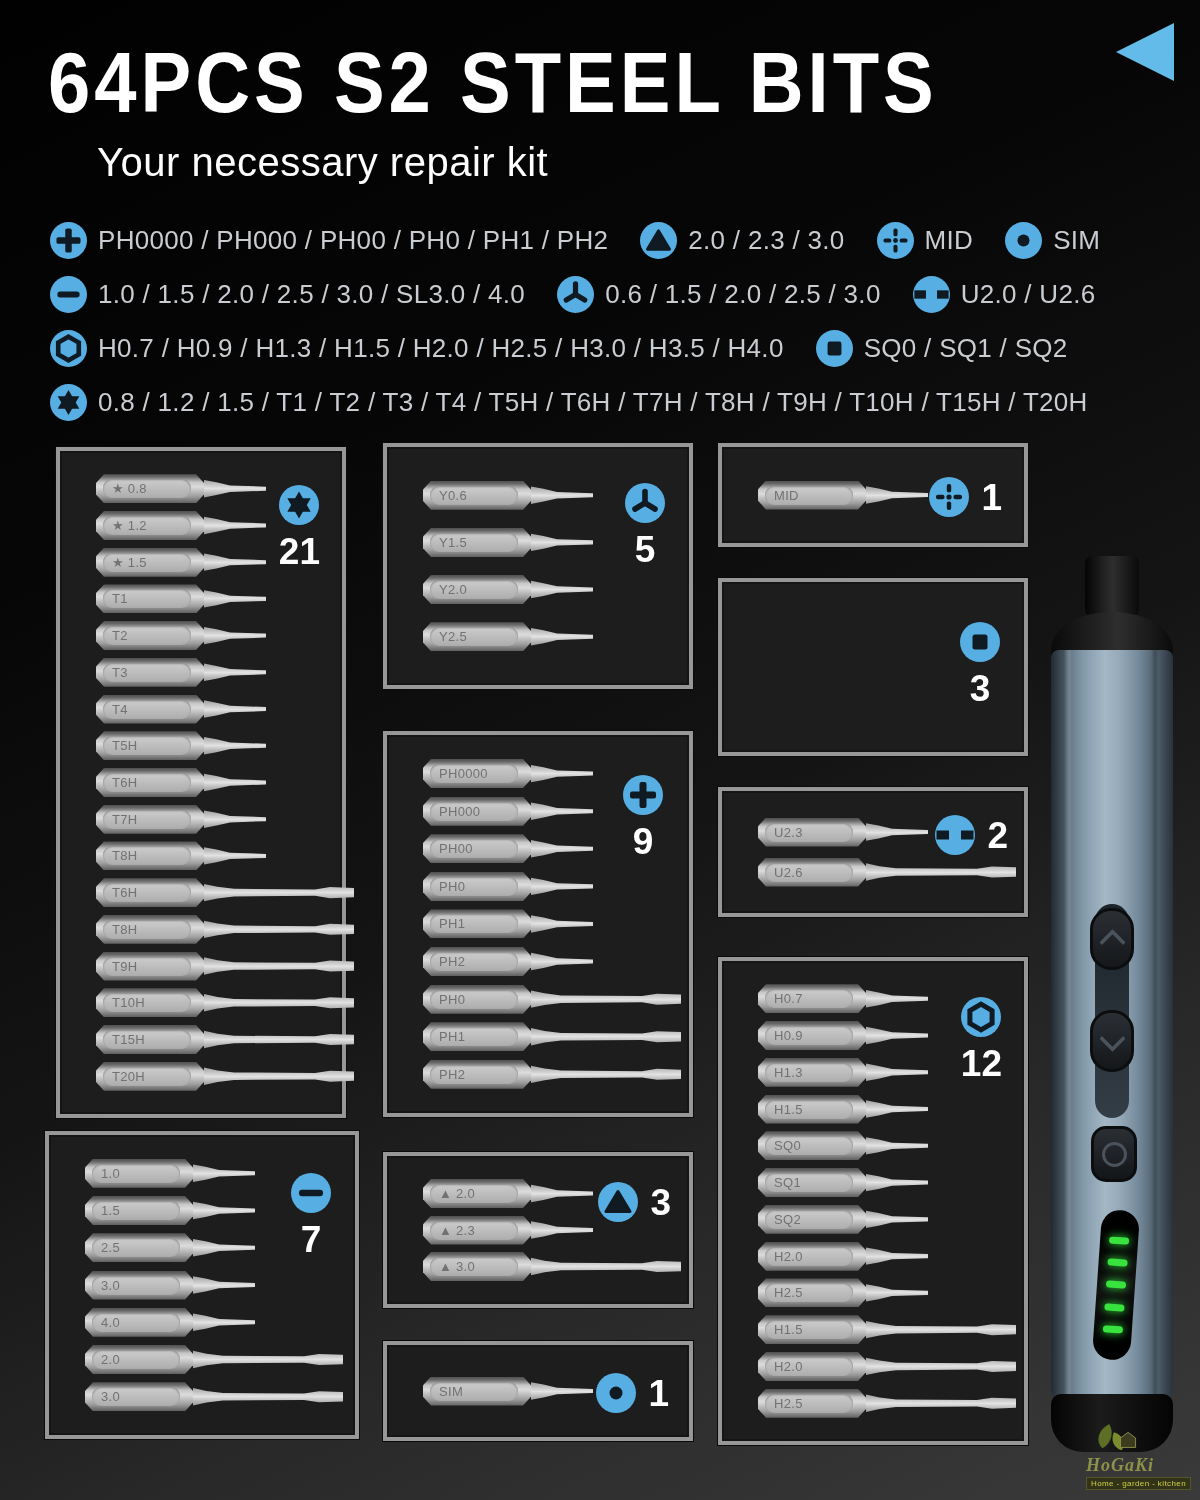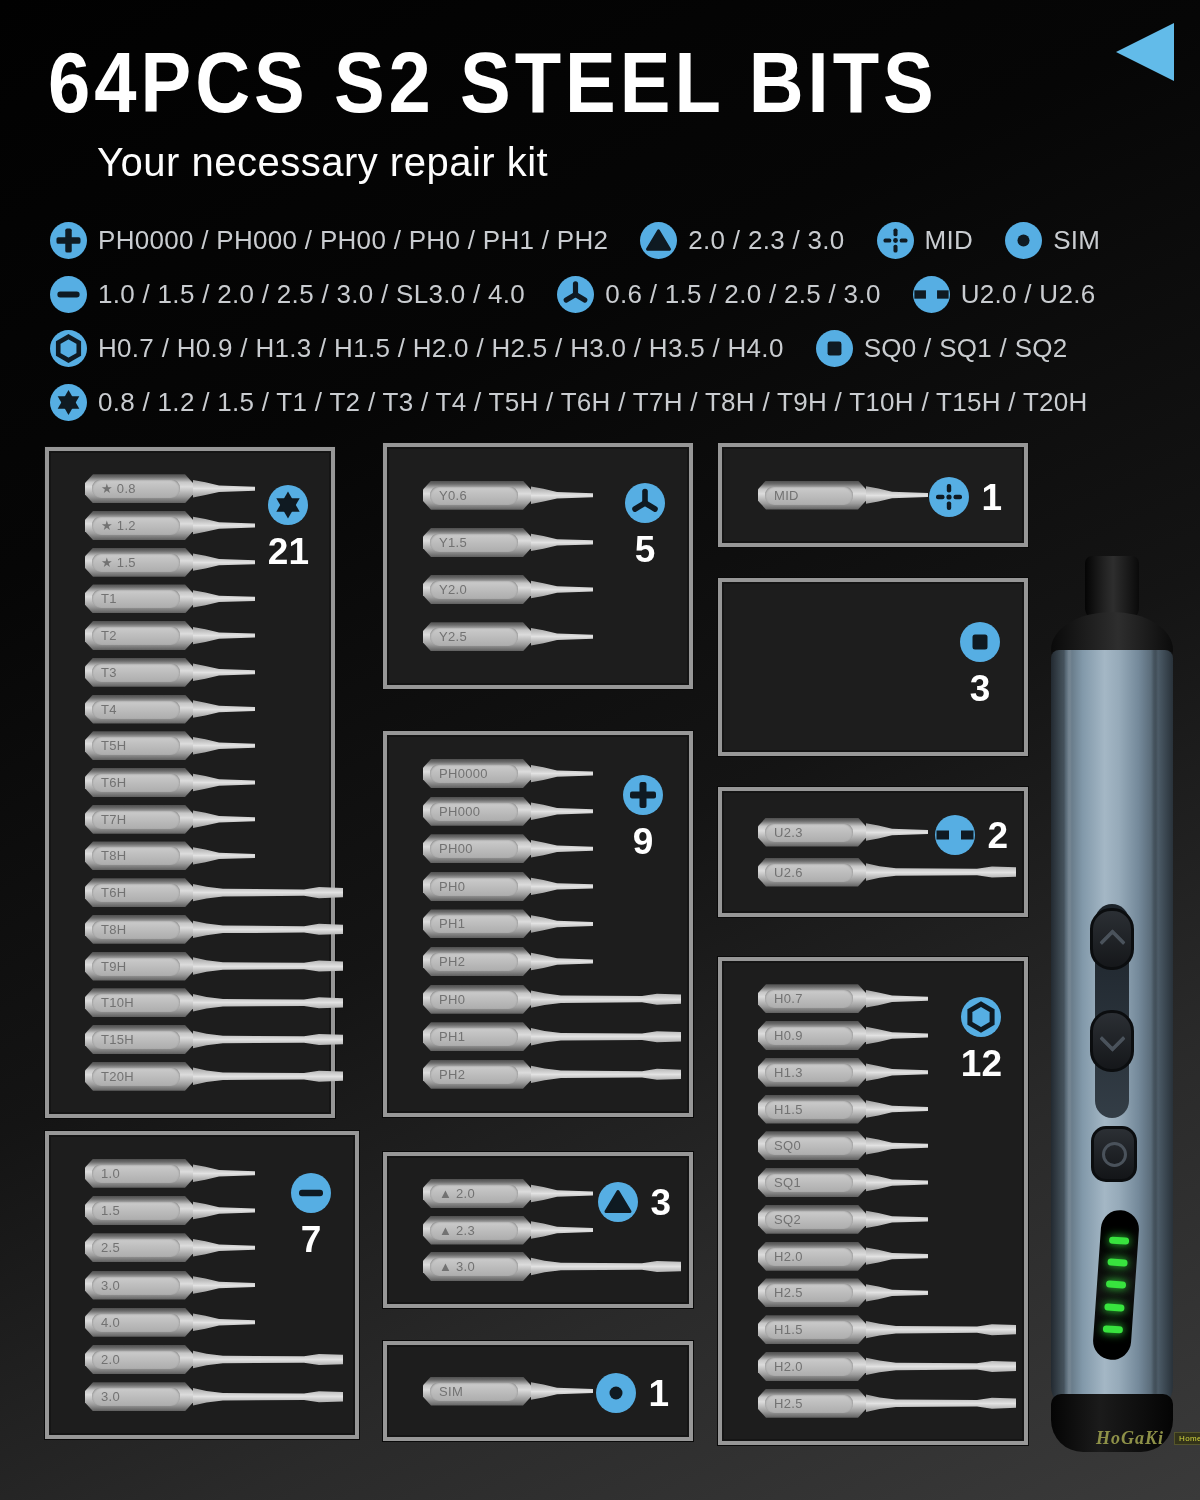--- a/index.html
+++ b/index.html
@@ -120,21 +120,21 @@
     padding:12px 0;
   }
   .led { width:20px; height:7px; border-radius:3.5px; background:#38e33e; box-shadow:0 0 8px 1px rgba(50,230,60,0.75); }
   .sd-cap {
     position:absolute; left:3px; top:838px; width:122px; height:58px;
     background: linear-gradient(90deg,#040404,#1b1b1b 40%,#040404);
     border-radius:10px 10px 32px 32px;
   }
 
   
-  .logo { position:absolute; left:1086px; top:1422px; width:114px; display:flex; flex-direction:row; align-items:center; gap:10px; }
+  .logo { position:absolute; left:1086px; top:1422px; width:114px; display:flex; flex-direction:column; align-items:flex-start; gap:1px; }
   .logo svg { width:54px; height:32px; display:block; }
   .logo-name { font-family:"Liberation Serif", serif; font-style:italic; font-weight:bold; font-size:18px; color:#8e9148; letter-spacing:1px; }
   .logo-tagline { font-size:8px; color:#cfd23e; background:#33331a; border:1px solid #55552a; padding:1px 4px; letter-spacing:0.4px; white-space:nowrap; }
 </style>
 </head>
 <body>
 
 <div class="canvas">
 
   <div class="title">64PCS S2 STEEL BITS</div>
@@ -253,21 +253,21 @@
                 <polygon points="20,33.5 8.3,13.25 31.7,13.25"></polygon>
               </g>
             </svg>
           </span>
           <span class="legend-text">0.8 / 1.2 / 1.5 / T1 / T2 / T3 / T4 / T5H / T6H / T7H / T8H / T9H / T10H / T15H / T20H</span>
         </div>
       </div>
     </div>
 
   <div id="boxes">
-      <div class="bitbox" style="left: 45px; top: 447px; width: 290px; height: 671px;">
+      <div class="bitbox" style="left: 56px; top: 447px; width: 290px; height: 671px;">
         <div class="bits-col">
           <div class="bit">
             <div class="bit-shank">
               <div class="bit-label">★ 0.8</div>
             </div>
             <div class="bit-tip short"></div>
           </div>
           <div class="bit">
             <div class="bit-shank">
               <div class="bit-label">★ 1.2</div>

